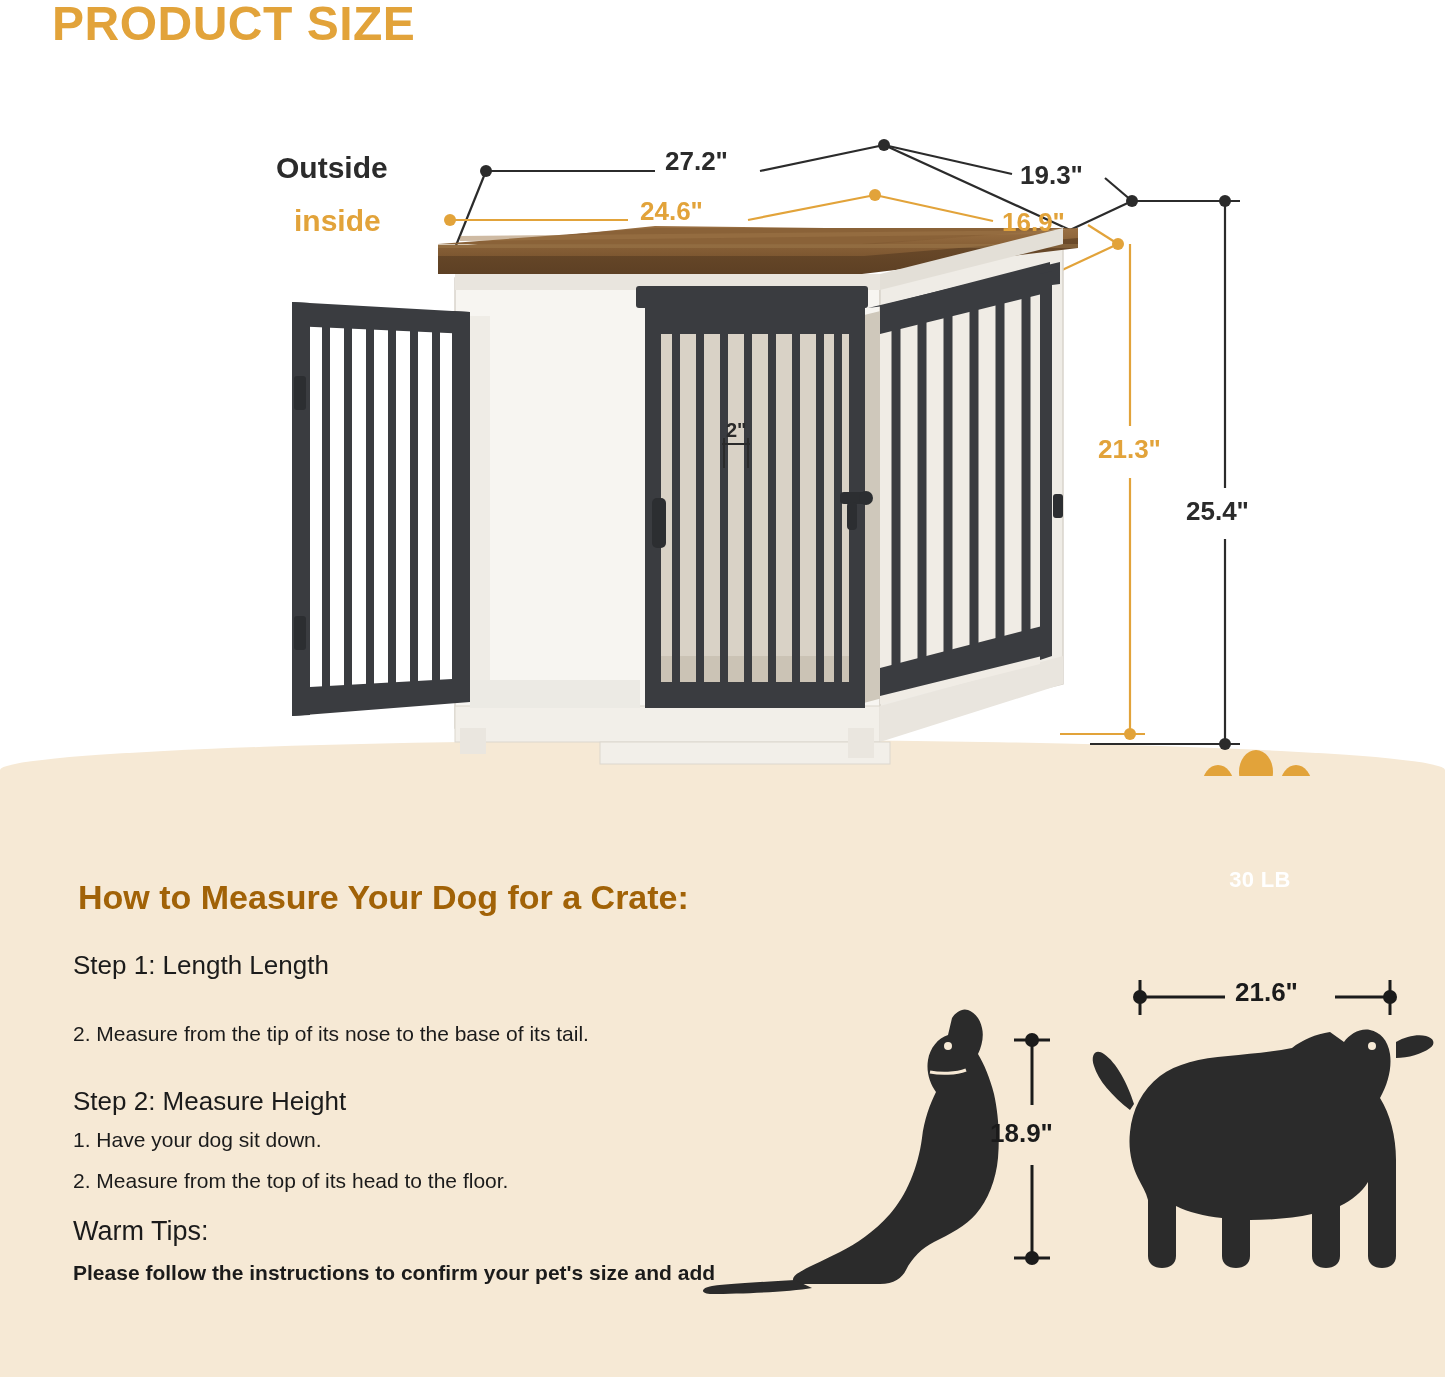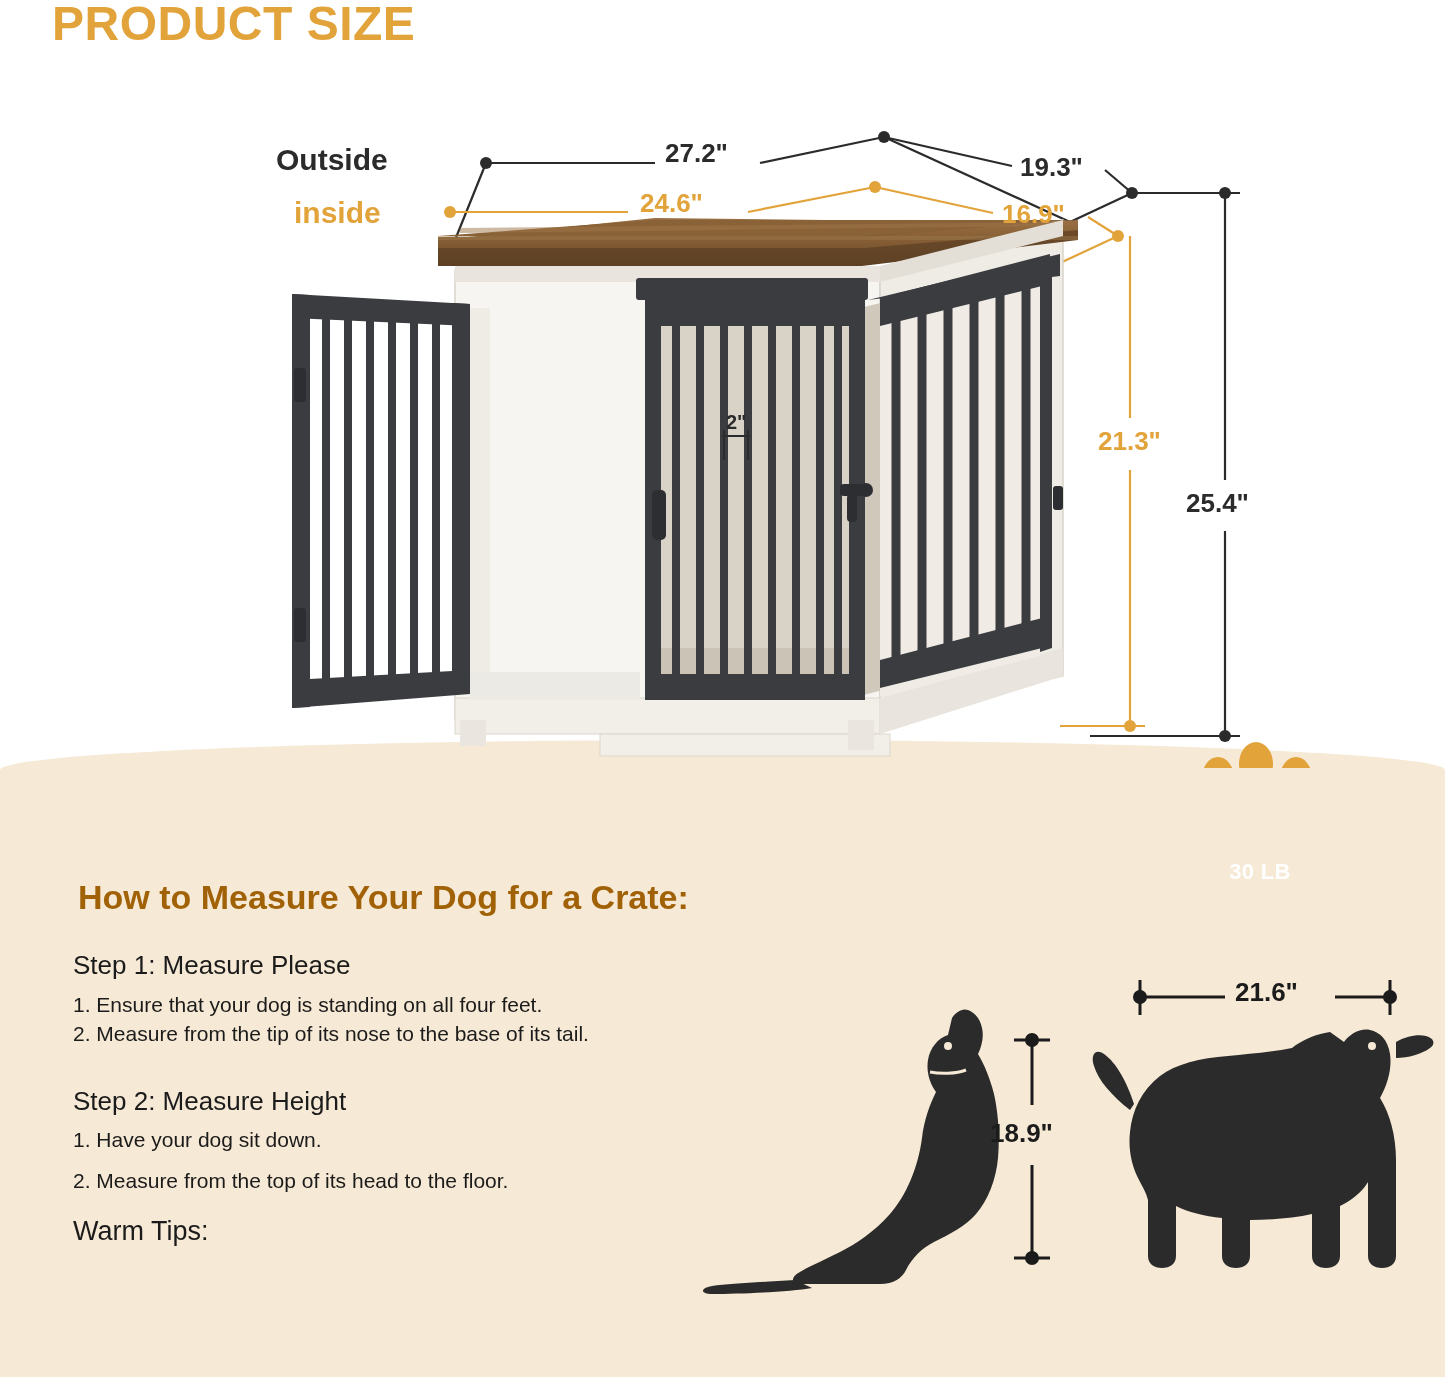--- a/index.html
+++ b/index.html
@@ -22,21 +22,21 @@
 
   
   .beige-panel {
     position:absolute; left:0; top:740px; width:1445px; height:637px;
     background:#f6e9d5;
     border-top-left-radius: 100% 60px;
     border-top-right-radius: 100% 60px;
   }
 
   
-  .diagram { position:absolute; left:0; top:8px; width:1445px; height:760px;padding-left:14px; }
+  .diagram { position:absolute; left:0; top:16px; width:1445px; height:760px;padding-left:14px; }
 
   .label-outside {
     position:absolute; left:276px; top:135px;
     font-size:30px; font-weight:bold; color:#2b2b2b;
   }
   .label-inside {
     position:absolute; left:294px; top:188px;
     font-size:30px; font-weight:bold; color:#e2a33a;
   }
 
@@ -271,29 +271,29 @@
     <div class="dim gold dim-169">16.9"</div>
     <div class="dim gold dim-213">21.3"</div>
     <div class="dim dim-254">25.4"</div>
     <div class="dim dim-2in">2"</div>
 
     <div class="paw-text">30 LB</div>
   </div>
 
   <div class="how-title">How to Measure Your Dog for a Crate:</div>
 
-  <div class="step-head step1-head">Step 1: Measure Please</div>
-  <div class="body-line s1l1">1. Ensure that your dog is standing on all four feet.</div>
+  <div class="step-head step1-head">Step 1: Length Length</div>
   <div class="body-line s1l2">2. Measure from the tip of its nose to the base of its tail.</div>
 
   <div class="step-head step2-head">Step 2: Measure Height</div>
   <div class="body-line s2l1">1. Have your dog sit down.</div>
   <div class="body-line s2l2">2. Measure from the top of its head to the floor.</div>
 
   <div class="step-head warm-head">Warm Tips:</div>
+  <div class="body-line tip1">Please follow the instructions to confirm your pet's size and add</div>
 
   <svg width="1445" height="1377" viewBox="0 0 1445 1377">
 
     <g stroke="#1b1b1b" stroke-width="3" fill="none">
       <line x1="1032" y1="1040" x2="1032" y2="1105"></line>
       <line x1="1032" y1="1165" x2="1032" y2="1258"></line>
       <line x1="1014" y1="1040" x2="1050" y2="1040"></line>
       <line x1="1014" y1="1258" x2="1050" y2="1258"></line>
     </g>
     <g fill="#1b1b1b">

